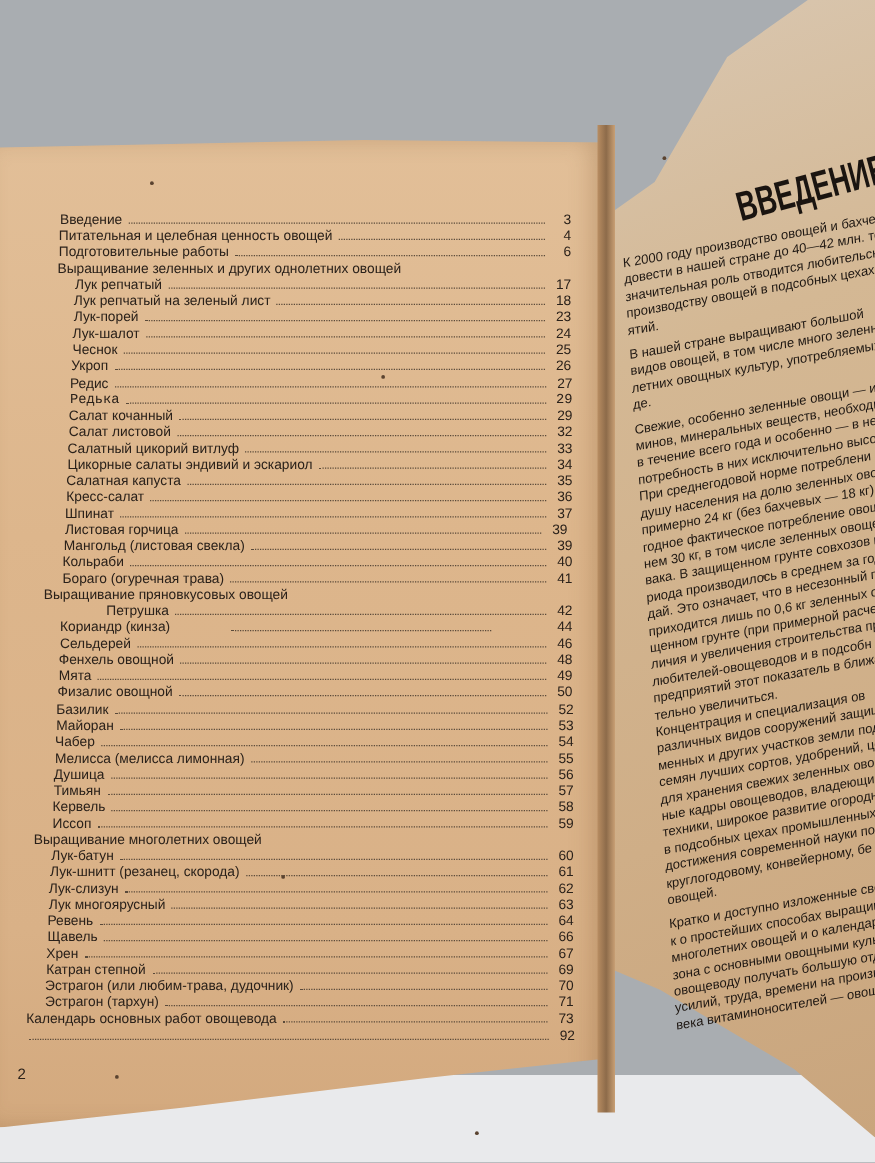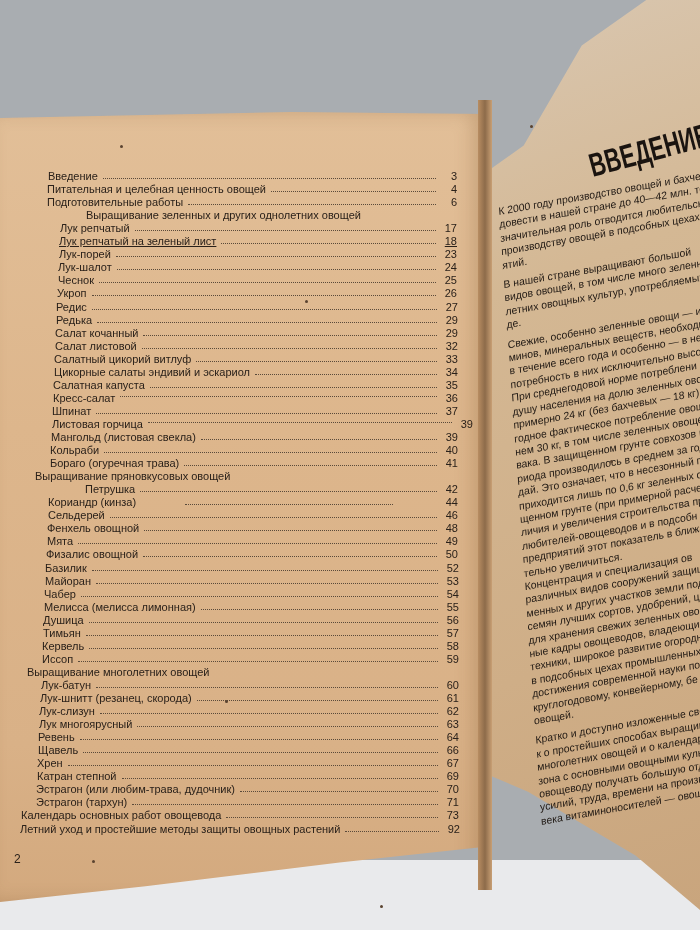--- a/index.html
+++ b/index.html
@@ -133,31 +133,31 @@
       <div class="toc-row" style="left: 47px; top: 13.05px; right: 28px;">
         <span class="label">Питательная и целебная ценность овощей</span>
         <span class="dots"></span>
         <span class="page">4</span>
       </div>
       <div class="toc-row" style="left: 47px; top: 26.1px; right: 28px;">
         <span class="label">Подготовительные работы</span>
         <span class="dots"></span>
         <span class="page">6</span>
       </div>
-      <div class="toc-row section" style="left: 46px; top: 39.15px; right: 28px; margin-left: 40px;">
+      <div class="toc-row section" style="left: 46px; top: 39.15px; right: 28px;">
         <span class="label">Выращивание зеленных и других однолетних овощей</span>
         <span class="dots"></span>
         <span class="page"></span>
       </div>
       <div class="toc-row" style="left: 60px; top: 52.2px; right: 28px;">
         <span class="label">Лук репчатый</span>
         <span class="dots"></span>
         <span class="page">17</span>
       </div>
-      <div class="toc-row" style="left: 59px; top: 65.25px; right: 28px; text-decoration: underline;">
+      <div class="toc-row" style="left: 59px; top: 65.25px; right: 28px;">
         <span class="label">Лук репчатый на зеленый лист</span>
         <span class="dots"></span>
         <span class="page">18</span>
       </div>
       <div class="toc-row" style="left: 59px; top: 78.3px; right: 28px;">
         <span class="label">Лук-порей</span>
         <span class="dots"></span>
         <span class="page">23</span>
       </div>
       <div class="toc-row" style="left: 58px; top: 91.35px; right: 28px;">
@@ -173,21 +173,21 @@
       <div class="toc-row" style="left: 57px; top: 117.45px; right: 28px;">
         <span class="label">Укроп</span>
         <span class="dots"></span>
         <span class="page">26</span>
       </div>
       <div class="toc-row" style="left: 56px; top: 130.5px; right: 27px;">
         <span class="label">Редис</span>
         <span class="dots"></span>
         <span class="page">27</span>
       </div>
-      <div class="toc-row" style="left: 56px; top: 143.55px; right: 27px;">
+      <div class="toc-row" style="left: 56px; top: 143.55px; right: 27px; font-family: Liberation Mono, monospace;">
         <span class="label">Редька</span>
         <span class="dots"></span>
         <span class="page">29</span>
       </div>
       <div class="toc-row" style="left: 55px; top: 156.6px; right: 27px;">
         <span class="label">Салат кочанный</span>
         <span class="dots"></span>
         <span class="page">29</span>
       </div>
       <div class="toc-row" style="left: 55px; top: 169.65px; right: 27px;">
@@ -203,31 +203,31 @@
       <div class="toc-row" style="left: 54px; top: 195.75px; right: 27px;">
         <span class="label">Цикорные салаты эндивий и эскариол</span>
         <span class="dots"></span>
         <span class="page">34</span>
       </div>
       <div class="toc-row" style="left: 53px; top: 208.8px; right: 27px;">
         <span class="label">Салатная капуста</span>
         <span class="dots"></span>
         <span class="page">35</span>
       </div>
-      <div class="toc-row" style="left: 53px; top: 221.85px; right: 27px; align-items: center;">
+      <div class="toc-row" style="left: 53px; top: 221.85px; right: 27px;">
         <span class="label">Кресс-салат</span>
         <span class="dots"></span>
         <span class="page">36</span>
       </div>
       <div class="toc-row" style="left: 52px; top: 234.9px; right: 27px;">
         <span class="label">Шпинат</span>
         <span class="dots"></span>
         <span class="page">37</span>
       </div>
-      <div class="toc-row" style="left: 52px; top: 247.95px; right: 12px; align-items: center;">
+      <div class="toc-row" style="left: 52px; top: 247.95px; right: 31px;">
         <span class="label">Листовая горчица</span>
         <span class="dots"></span>
         <span class="page">39</span>
       </div>
       <div class="toc-row" style="left: 51px; top: 261px; right: 27px;">
         <span class="label">Мангольд (листовая свекла)</span>
         <span class="dots"></span>
         <span class="page">39</span>
       </div>
       <div class="toc-row" style="left: 50px; top: 274.05px; right: 27px;">
@@ -369,21 +369,20 @@
         <span class="label">Эстрагон (тархун)</span>
         <span class="dots"></span>
         <span class="page">71</span>
       </div>
       <div class="toc-row" style="left: 21px; top: 639.45px; right: 26px;">
         <span class="label">Календарь основных работ овощевода</span>
         <span class="dots"></span>
         <span class="page">73</span>
       </div>
       <div class="toc-row" style="left: 20px; top: 652.5px; right: 25px;">
-        <span class="label">Летний уход и простейшие методы защиты овощных растений</span>
         <span class="dots"></span>
         <span class="page">92</span>
       </div>
     </div>
   <div class="page-num">2</div>
 </div>
 <div class="gutter"></div>
 
 <div class="dust" style="left: 120px; top: 145px;"></div>
 <div class="dust" style="left: 305px; top: 300px;"></div>

